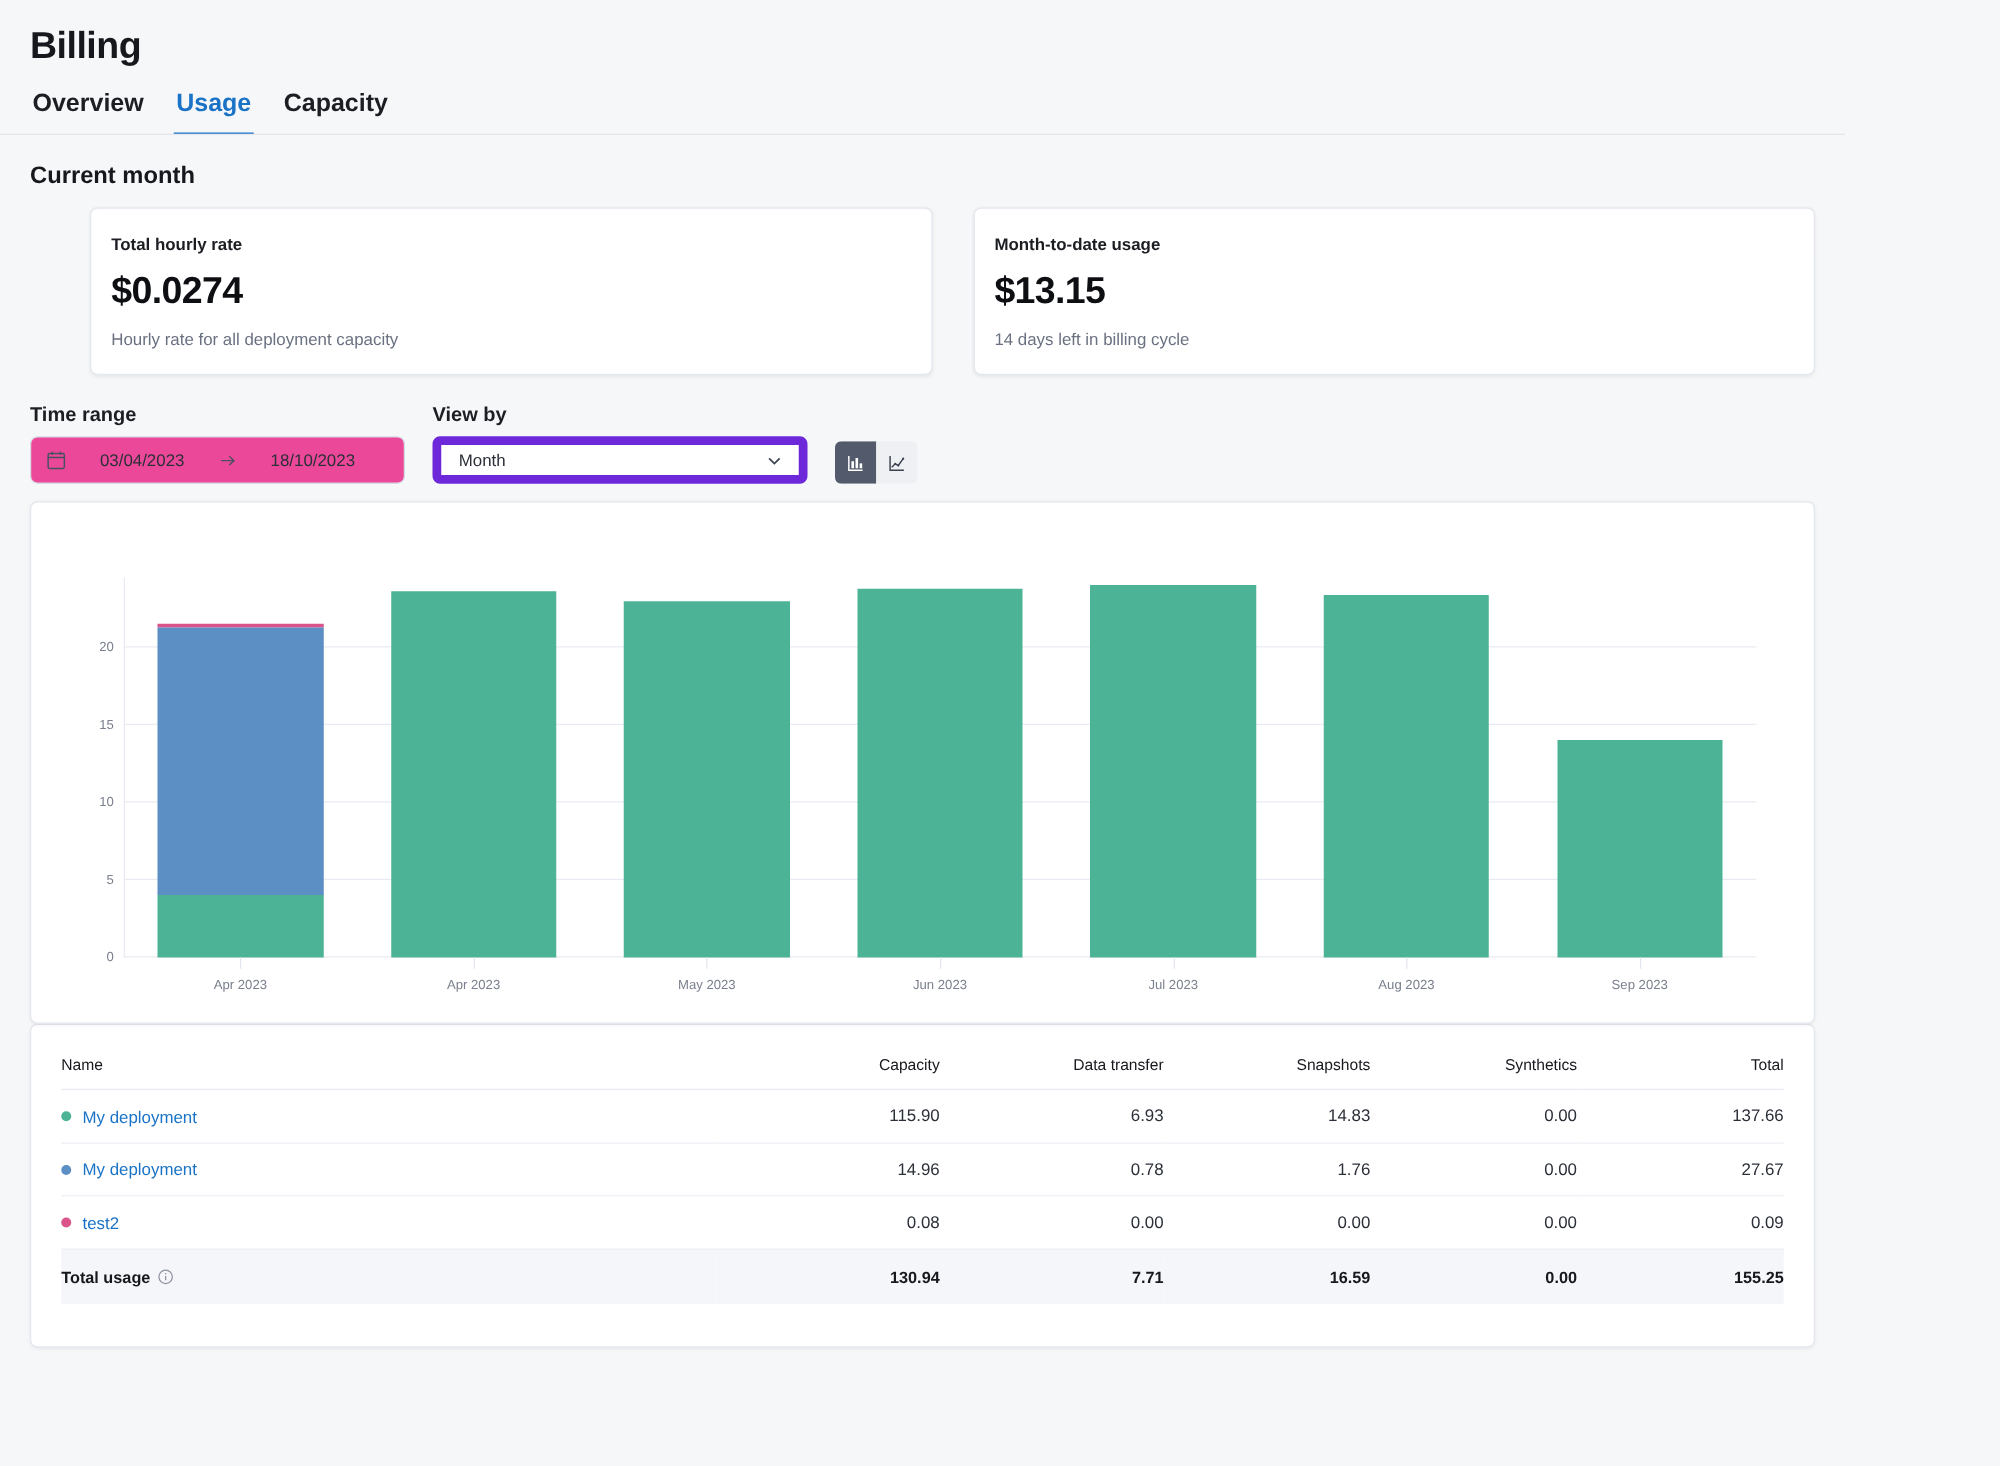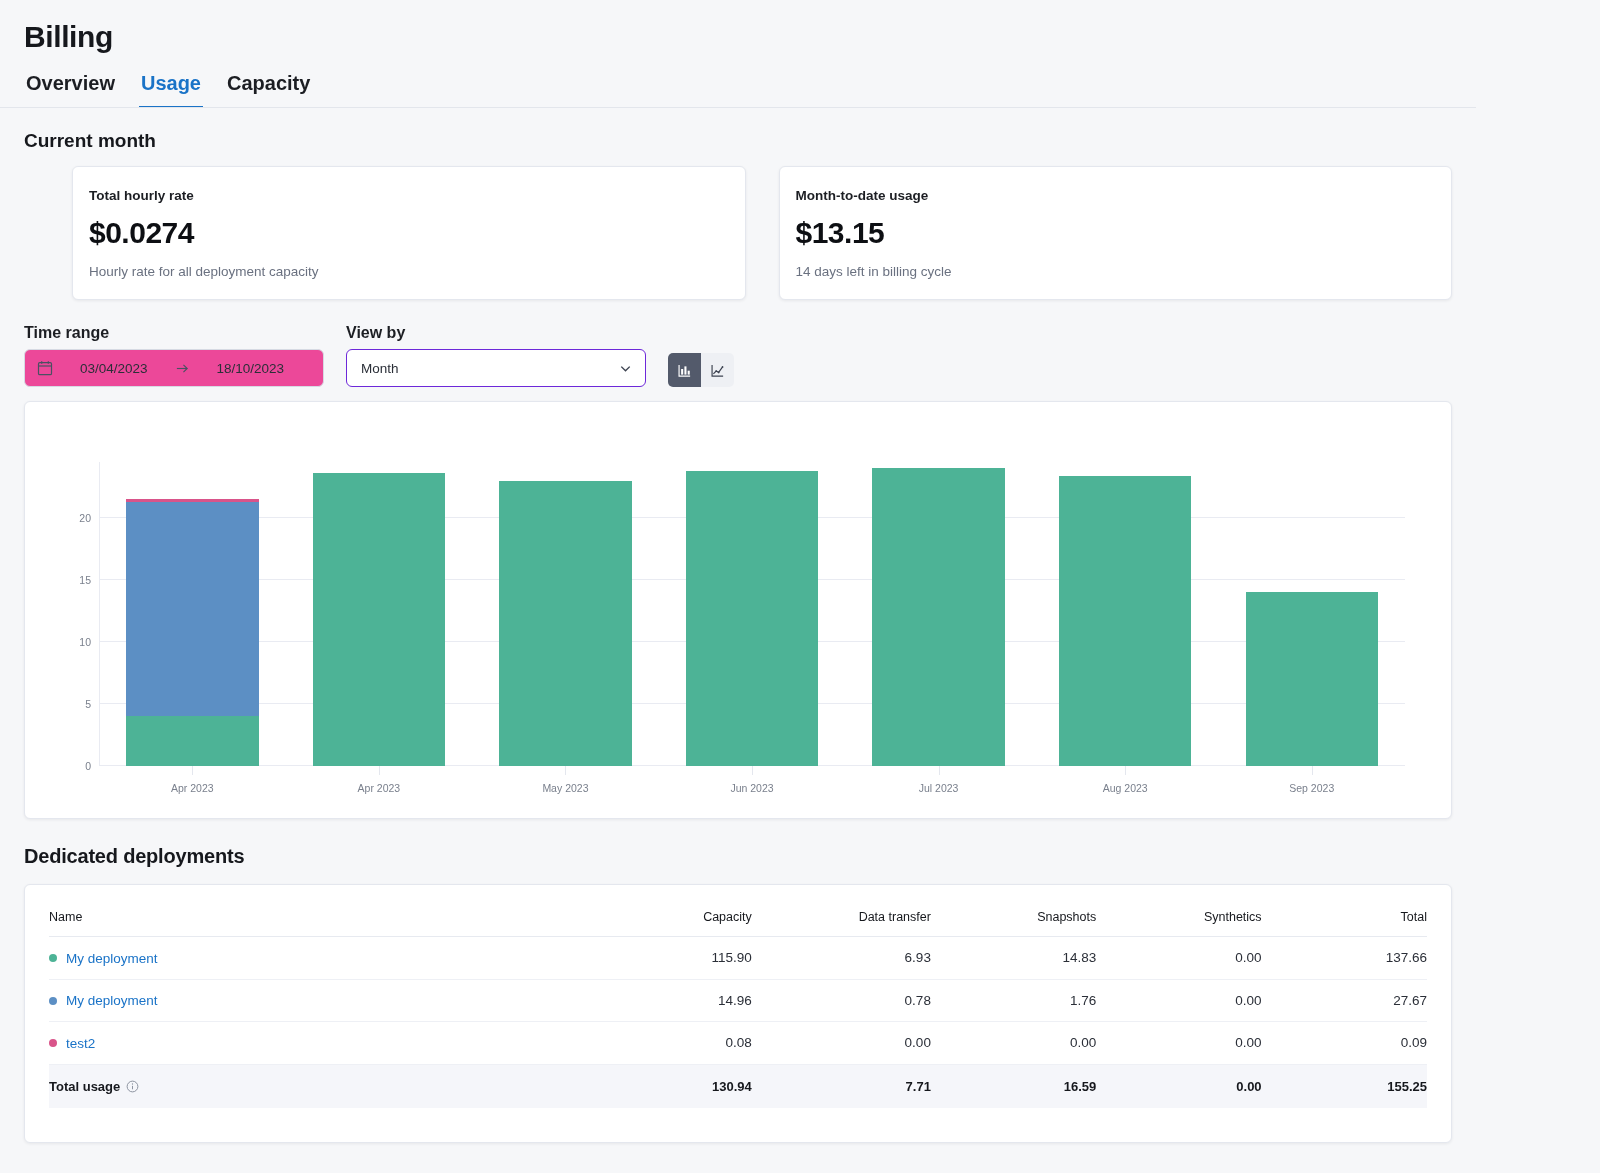--- a/index.html
+++ b/index.html
@@ -113,21 +113,21 @@
     font-size: 13.5px;
     color: #2b2f38;
     flex: 1 1 auto;
     text-align: center;
   }
   .arrow-icon { width: 15px; height: 15px; color: #4a5162; flex: 0 0 15px; }
   .selectbox {
     width: 300px;
     height: 38px;
     background: #fff;
-    border: 1px solid #6d28d9;
+    border: 7px solid #6d28d9;
     border-radius: 6px;
     display: flex;
     align-items: center;
     justify-content: space-between;
     padding: 0 12px 0 14px;
     cursor: pointer;
   }
   .select-txt { font-size: 13.5px; color: #2b2f38; }
   .chev { width: 15px; height: 15px; color: #3c4250; }
   .toggle-group { display: flex; border-radius: 5px; overflow: hidden; height: 34px; }
@@ -403,21 +403,20 @@
               <div class="bar" style="height: 57.1429%;">
                 <div class="seg" style="height: 100%; background: rgb(77, 179, 150);"></div>
               </div>
               <div class="bar-tick"></div>
               <div class="xtick">Sep 2023</div>
             </div>
           </div>
       </div>
     </div>
 
-    <div class="section-title big" style="margin-top:26px">Dedicated deployments</div>
     <div class="table-card">
       <table>
         <thead>
           <tr>
             <th class="name-col" style="width:38%">Name</th>
             <th style="width:13%">Capacity</th>
             <th style="width:13%">Data transfer</th>
             <th style="width:12%">Snapshots</th>
             <th style="width:12%">Synthetics</th>
             <th style="width:12%">Total</th>

